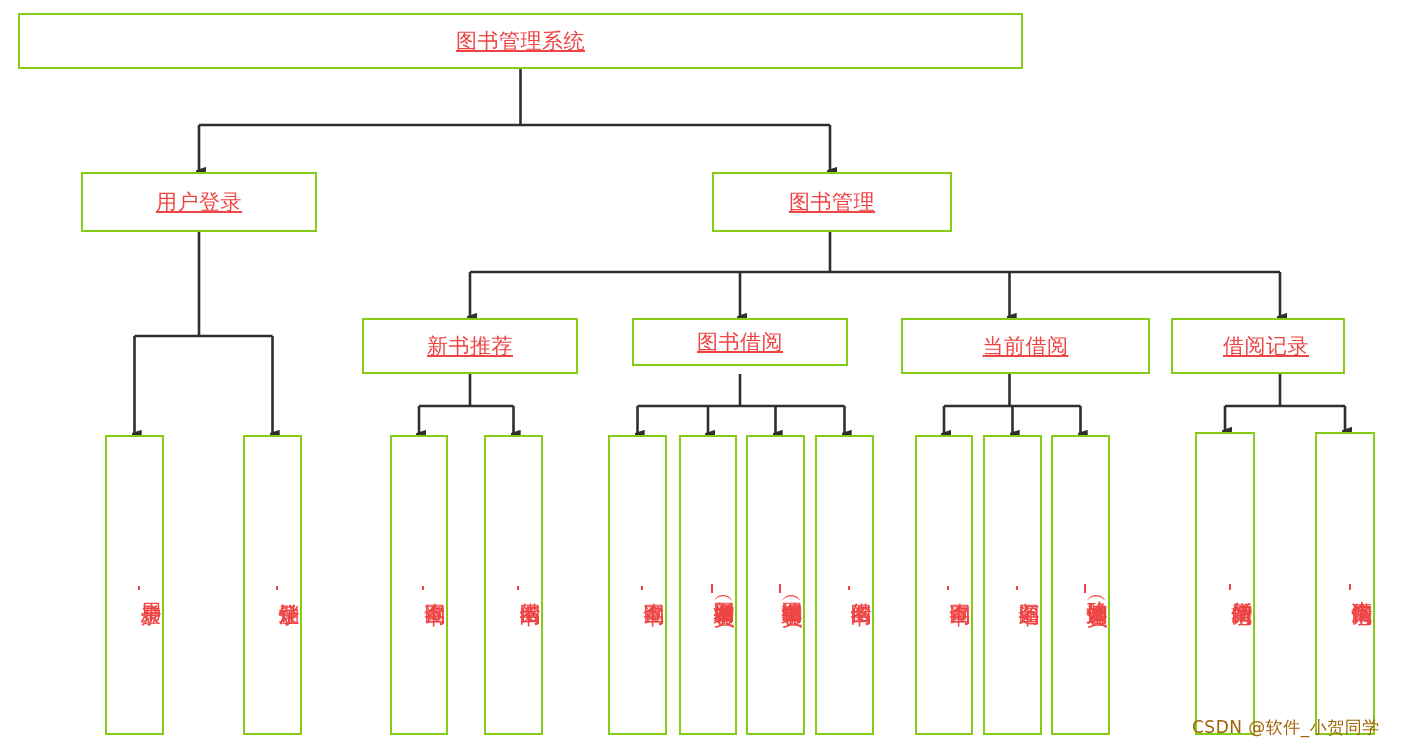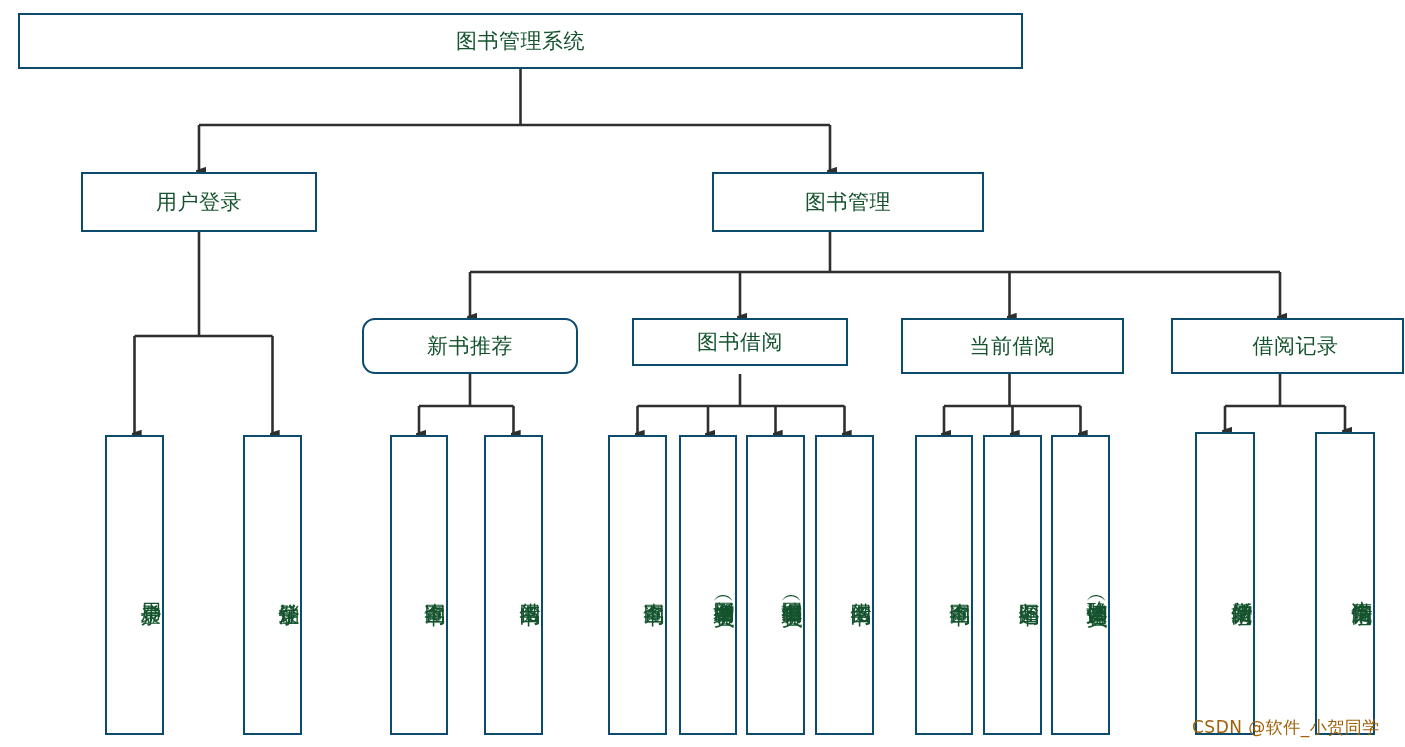--- a/index.html
+++ b/index.html
@@ -22,26 +22,27 @@
     position: absolute;
     left: 0;
     top: 0;
     width: 1405px;
     height: 747px;
     pointer-events: none;
   }
   .node {
     position: absolute;
     box-sizing: border-box;
-    border: 2px solid #0c4a6e;
+    border: 2px solid #84cc16;
     background: #ffffff;
     display: flex;
     align-items: center;
     justify-content: center;
-    color: #14532d;
+    color: #ef4444;
+    text-decoration: underline;
   }
   .node.horizontal {
     font-size: 21px;
     letter-spacing: 0.5px;
   }
   .node.vertical {
     writing-mode: vertical-rl;
     text-orientation: upright;
     font-size: 21px;
     letter-spacing: 1px;
@@ -111,33 +112,33 @@
       </g>
   </svg>
 
   <div id="node-layer">
       <div class="node horizontal" style="left: 18px; top: 13px; width: 1005px; height: 56px;">
         <span class="label">图书管理系统</span>
       </div>
       <div class="node horizontal" style="left: 81px; top: 172px; width: 236px; height: 60px;">
         <span class="label">用户登录</span>
       </div>
-      <div class="node horizontal" style="left: 712px; top: 172px; width: 272px; height: 60px;">
+      <div class="node horizontal" style="left: 712px; top: 172px; width: 240px; height: 60px;">
         <span class="label">图书管理</span>
       </div>
-      <div class="node horizontal" style="left: 362px; top: 318px; width: 216px; height: 56px; border-radius: 13px;">
+      <div class="node horizontal" style="left: 362px; top: 318px; width: 216px; height: 56px;">
         <span class="label">新书推荐</span>
       </div>
       <div class="node horizontal" style="left: 632px; top: 318px; width: 216px; height: 48px;">
         <span class="label">图书借阅</span>
       </div>
-      <div class="node horizontal" style="left: 901px; top: 318px; width: 223px; height: 56px;">
+      <div class="node horizontal" style="left: 901px; top: 318px; width: 249px; height: 56px;">
         <span class="label">当前借阅</span>
       </div>
-      <div class="node horizontal" style="left: 1171px; top: 318px; width: 233px; height: 56px; padding-left: 16px;">
+      <div class="node horizontal" style="left: 1171px; top: 318px; width: 174px; height: 56px; padding-left: 16px;">
         <span class="label">借阅记录</span>
       </div>
       <div class="node vertical" style="left: 105px; top: 435px; width: 59px; height: 300px;">
         <span class="label">用户登录</span>
       </div>
       <div class="node vertical" style="left: 243px; top: 435px; width: 59px; height: 300px;">
         <span class="label">注销登录</span>
       </div>
       <div class="node vertical" style="left: 390px; top: 435px; width: 58px; height: 300px;">
         <span class="label">查询图书</span>

